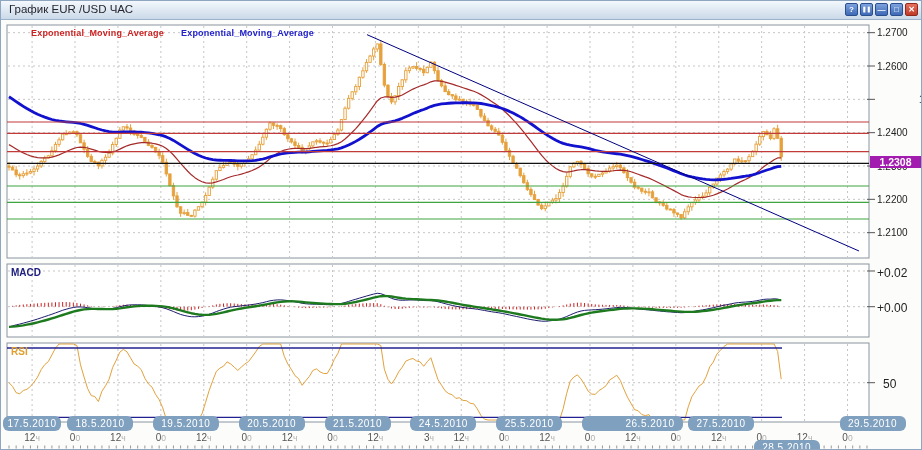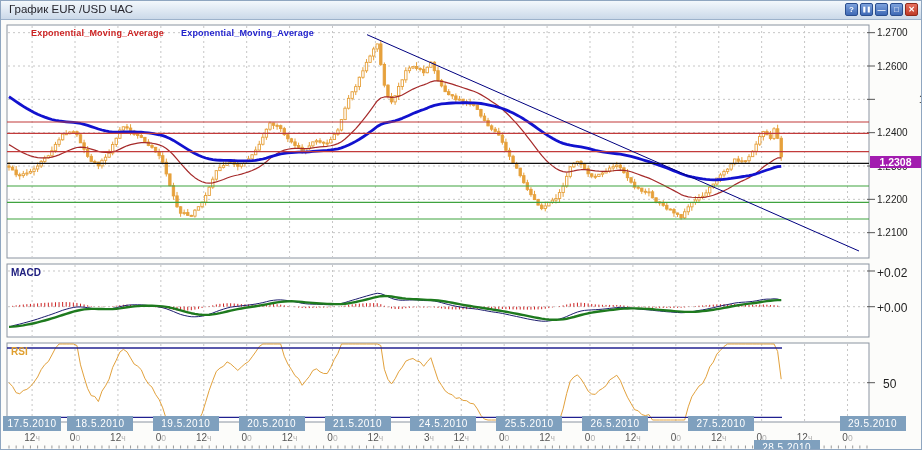--- a/index.html
+++ b/index.html
@@ -15,21 +15,21 @@
   .winbtn.pause{font-size:5.5px;letter-spacing:0;}
   .winbtn.close{background:linear-gradient(#E7705E,#BF3B28);border-color:#8F2A1C;}
   .chart-svg{position:absolute;left:0;top:0;z-index:1;}
   .legend{position:absolute;top:27px;font-size:9px;font-weight:bold;letter-spacing:.2px;z-index:2;white-space:nowrap;padding-left:20px;}
   .plabel{position:absolute;font-size:10px;font-weight:bold;z-index:2;}
   .price-tick{position:absolute;left:876px;font-size:10px;color:#222;z-index:2;}
   .ind-tick{position:absolute;left:876px;font-size:12px;color:#222;z-index:2;}
   .price-current{position:absolute;left:869px;top:155px;width:51px;height:12px;background:#a21caf;
                  color:#fff;font-weight:bold;font-size:10.5px;line-height:12px;text-align:center;z-index:3;}
   .date-box{position:absolute;top:415px;height:15px;background:#7FA0BE;color:#fff;font-size:10px;
-            line-height:15px;text-align:center;letter-spacing:.5px;white-space:nowrap;overflow:hidden;z-index:3;}
+            line-height:15px;text-align:center;letter-spacing:.5px;white-space:nowrap;overflow:hidden;z-index:3;border-radius:6px;}
   .time-label{position:absolute;top:431px;font-size:10px;transform:translateX(-50%);white-space:nowrap;z-index:2;}
   .time-label .t-main{color:#555;margin-top:14px;}
   .time-label .t-suf{color:#B0B0B0;font-size:8.5px;}
 </style>
 </head>
 <body>
 
 <div class="window">
   <svg class="chart-svg" id="chart-svg" width="922" height="450" viewBox="0 0 922 450">
       <rect x="6" y="24" width="862" height="233" fill="#FFFFFF" stroke="#8A93A0" stroke-width="1"></rect>
@@ -406,21 +406,21 @@
       <div class="time-label" style="left: 288.6px;"><span class="t-main">12</span><span class="t-suf">ч</span></div>
       <div class="date-box" style="left: 323.5px; width: 66px;">21.5.2010</div>
       <div class="time-label" style="left: 331.5px;"><span class="t-main">0</span><span class="t-suf">0</span></div>
       <div class="time-label" style="left: 374.4px;"><span class="t-main">12</span><span class="t-suf">ч</span></div>
       <div class="date-box" style="left: 409.3px; width: 66px;">24.5.2010</div>
       <div class="time-label" style="left: 428px;"><span class="t-main">3</span><span class="t-suf">ч</span></div>
       <div class="time-label" style="left: 460.2px;"><span class="t-main">12</span><span class="t-suf">ч</span></div>
       <div class="date-box" style="left: 495.2px; width: 66px;">25.5.2010</div>
       <div class="time-label" style="left: 503.2px;"><span class="t-main">0</span><span class="t-suf">0</span></div>
       <div class="time-label" style="left: 546.1px;"><span class="t-main">12</span><span class="t-suf">ч</span></div>
-      <div class="date-box" style="left: 581px; width: 66px;">26.5.2010</div>
+      <div class="date-box" style="left: 581px; width: 66px; padding-left: 35px;">26.5.2010</div>
       <div class="time-label" style="left: 589px;"><span class="t-main">0</span><span class="t-suf">0</span></div>
       <div class="time-label" style="left: 631.9px;"><span class="t-main">12</span><span class="t-suf">ч</span></div>
       <div class="date-box" style="left: 687px; width: 66px;">27.5.2010</div>
       <div class="time-label" style="left: 674.8px;"><span class="t-main">0</span><span class="t-suf">0</span></div>
       <div class="time-label" style="left: 717.7px;"><span class="t-main">12</span><span class="t-suf">ч</span></div>
       <div class="date-box" style="left: 752.7px; width: 66px; margin-top: 24px;">28.5.2010</div>
       <div class="time-label" style="left: 760.7px;"><span class="t-main">0</span><span class="t-suf">0</span></div>
       <div class="time-label" style="left: 803.6px;"><span class="t-main">12</span><span class="t-suf">ч</span></div>
       <div class="date-box" style="left: 838.5px; width: 66px;">29.5.2010</div>
       <div class="time-label" style="left: 846.5px;"><span class="t-main">0</span><span class="t-suf">0</span></div>

